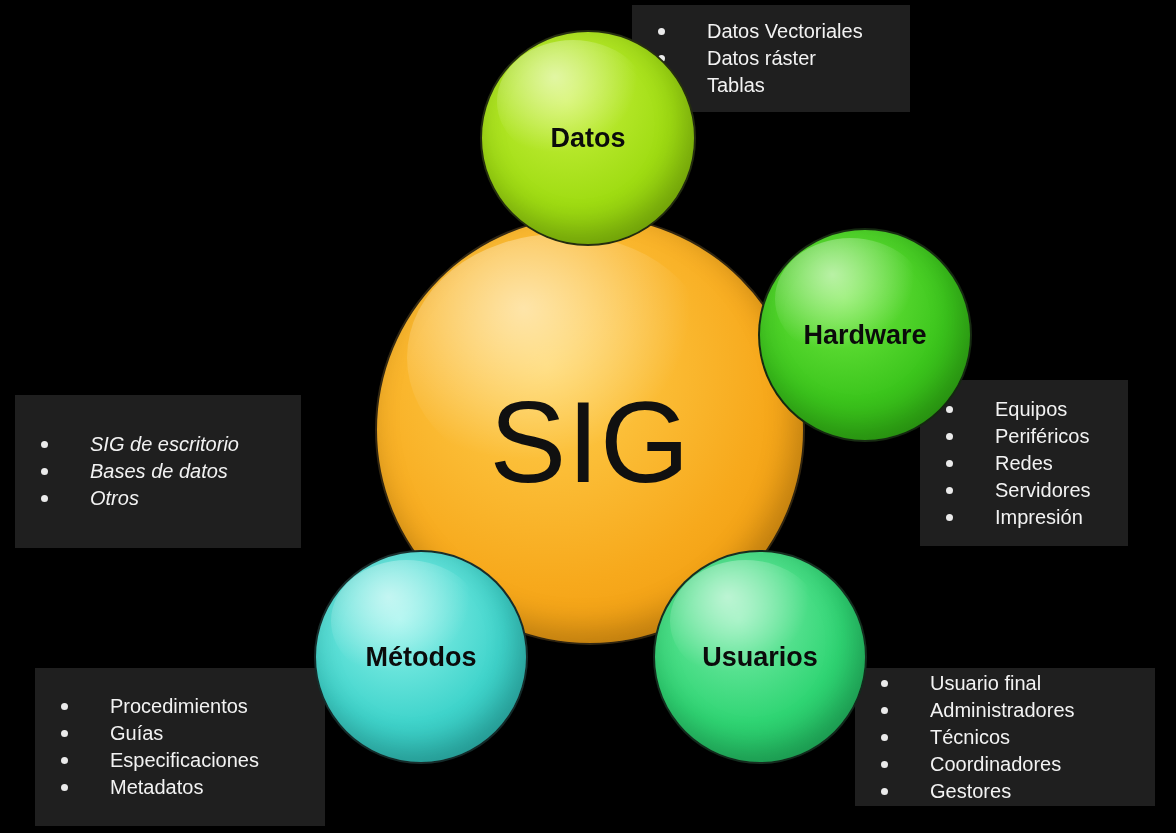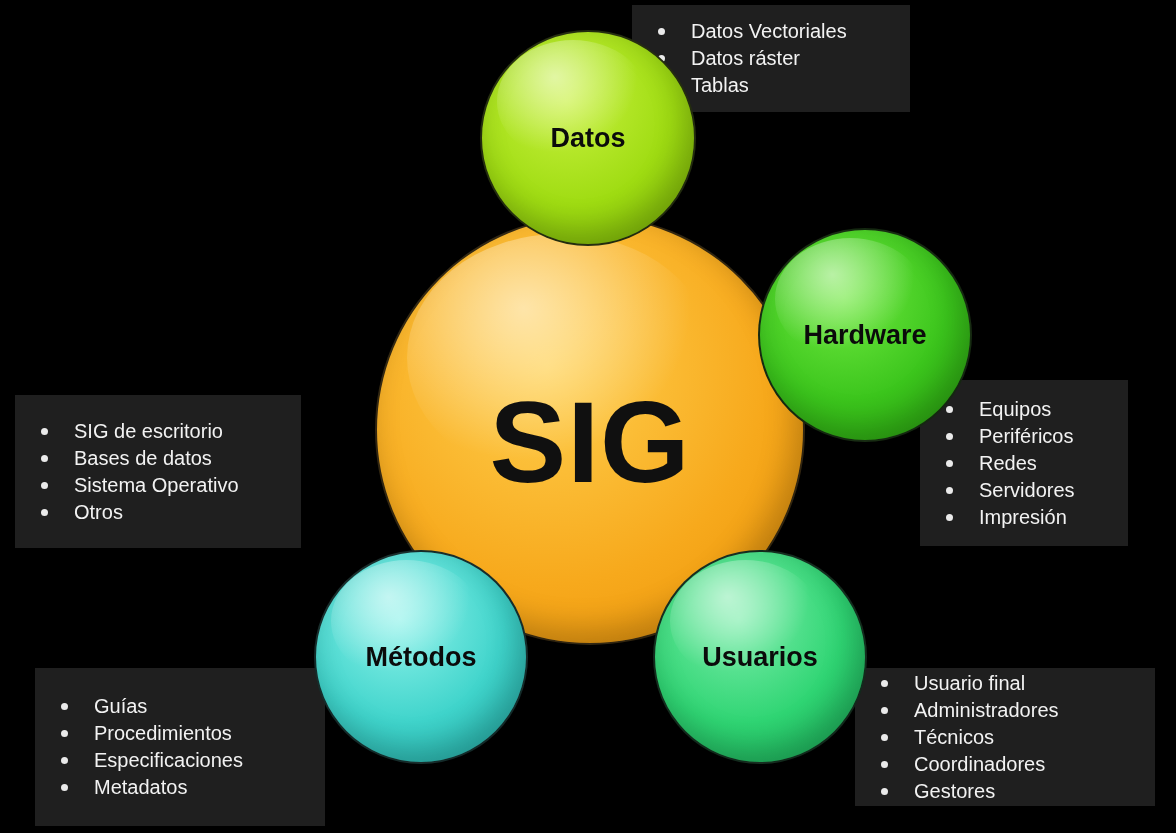--- a/index.html
+++ b/index.html
@@ -43,21 +43,21 @@
     z-index: 1;
     font-size: 27px;
     font-weight: 700;
     color: #0b0b0b;
     white-space: nowrap;
   }
   .center-label {
     position: relative;
     z-index: 1;
     font-size: 115px;
-    font-weight: 700;
+    font-weight: 400;
     letter-spacing: 1px;
     color: #101010;
     margin-top: 23px;
   }
 
   #node-center {
     left: 375px; top: 215px; width: 430px; height: 430px;
     background: radial-gradient(circle at 40% 35%, #ffd04f 0%, #f7a91c 58%, #e99106 100%);
     z-index: 1;
   }
@@ -105,33 +105,34 @@
     display: flex;
     flex-direction: column;
     justify-content: center;
   }
   .panel li {
     display: flex;
     align-items: center;
     line-height: 27px;
     font-size: 20px;
     white-space: nowrap;
+    gap: 16px;
   }
   .dot {
     flex: none;
     width: 7px;
     height: 7px;
     border-radius: 50%;
     background: #eaeaea;
     margin: 0 26px 0 18px;
   }
 
   #panel-datos    { left: 632px; top: 5px;   width: 278px; height: 107px; }
   #panel-hardware { left: 920px; top: 380px; width: 208px; height: 166px; }
-  #panel-software { left: 15px;  top: 395px; width: 286px; height: 153px; }
+  #panel-software { left: 15px;  top: 395px; width: 286px; height: 153px; font-style: italic; }
   #panel-metodos  { left: 35px;  top: 668px; width: 290px; height: 158px; }
   #panel-usuarios { left: 855px; top: 668px; width: 300px; height: 138px; }
 </style>
 </head>
 <body>
 
 <div class="stage">
 
   <div class="bubble" id="node-center">
     <span class="center-label">SIG</span>
@@ -197,41 +198,37 @@
       <li>
           <span class="dot"></span>
           <span>SIG de escritorio</span>
         </li>
       <li>
           <span class="dot"></span>
           <span>Bases de datos</span>
         </li>
       <li>
           <span class="dot"></span>
-          <span>Sistema Operativo</span>
-        </li>
-      <li>
-          <span class="dot"></span>
           <span>Otros</span>
         </li>
     </ul>
   </div>
 
   <div class="panel" id="panel-metodos">
     <ul>
       <li>
           <span class="dot"></span>
+          <span>Procedimientos</span>
+        </li>
+      <li>
+          <span class="dot"></span>
           <span>Guías</span>
         </li>
       <li>
           <span class="dot"></span>
-          <span>Procedimientos</span>
-        </li>
-      <li>
-          <span class="dot"></span>
           <span>Especificaciones</span>
         </li>
       <li>
           <span class="dot"></span>
           <span>Metadatos</span>
         </li>
     </ul>
   </div>
 
   <div class="panel" id="panel-usuarios">

